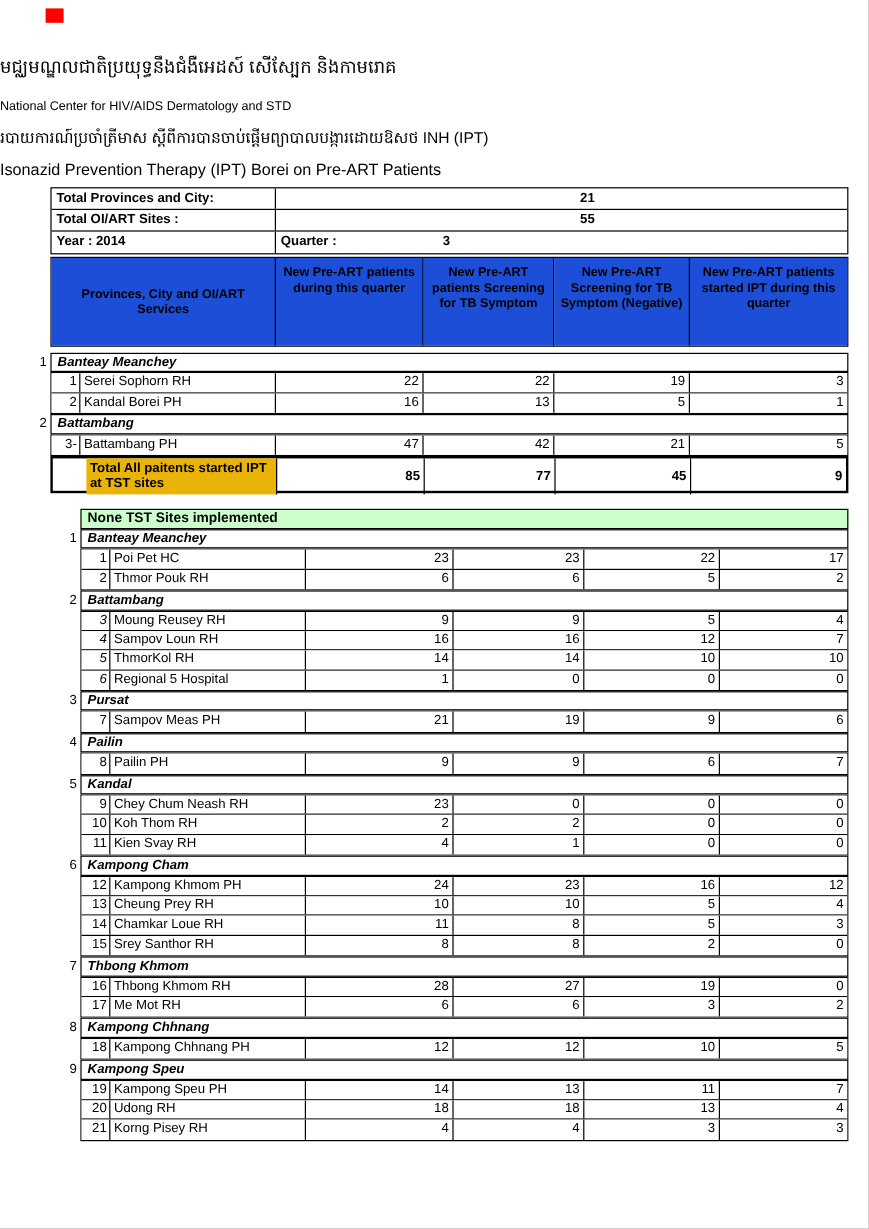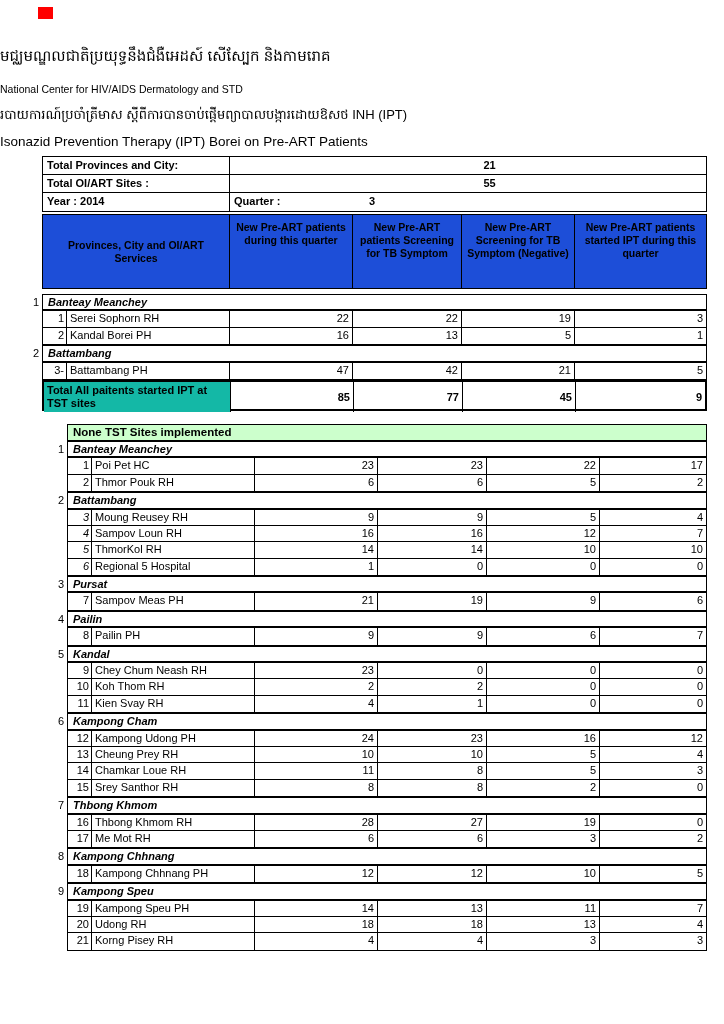--- a/index.html
+++ b/index.html
@@ -54,22 +54,22 @@
   .group-rows .site-row:last-child { border-bottom:0; }
   .c { border-right:1px solid #000; padding:0 3px; overflow:hidden; white-space:nowrap; }
   .site-row .c:last-child { border-right:0; }
   .c-no { text-align:right; padding-right:2px; }
   .c-no.it { font-style:italic; }
   .c-val { text-align:right; }
 
   
   .total-row { display:grid; grid-template-columns:187px 123px 109px 113px 1fr;
     border:2px solid #000; height:31px; }
-  .total-label { background:#14b8a6; font-weight:bold; font-size:11px; line-height:13px;
-    padding:2px 3px; border-right:1px solid #000; }
+  .total-label { background:#eab308; font-weight:bold; font-size:11px; line-height:13px;
+    padding:2px 3px; border-right:1px solid #000;margin-left:28px; }
   .total-val { border-right:1px solid #000; text-align:right; font-weight:bold; font-size:11px;
     display:flex; align-items:center; justify-content:flex-end; padding:0 3px;margin-left:47px; }
   .total-row .total-val:last-child { border-right:0; }
 </style>
 </head>
 <body>
 
 <div class="page">
   <div class="red-marker"></div>
 
@@ -247,21 +247,21 @@
               <div class="c c-val">4</div>
               <div class="c c-val">1</div>
               <div class="c c-val">0</div>
               <div class="c c-val">0</div>
             </div>
           </div>
           <div class="prov-row"><span class="prov-idx">6</span><span>Kampong Cham</span></div>
           <div class="group-rows">
             <div class="site-row">
               <div class="c c-no">12</div>
-              <div class="c c-name">Kampong Udong PH</div>
+              <div class="c c-name">Kampong Khmom PH</div>
               <div class="c c-val">24</div>
               <div class="c c-val">23</div>
               <div class="c c-val">16</div>
               <div class="c c-val">12</div>
             </div>
             <div class="site-row">
               <div class="c c-no">13</div>
               <div class="c c-name">Cheung Prey RH</div>
               <div class="c c-val">10</div>
               <div class="c c-val">10</div>

